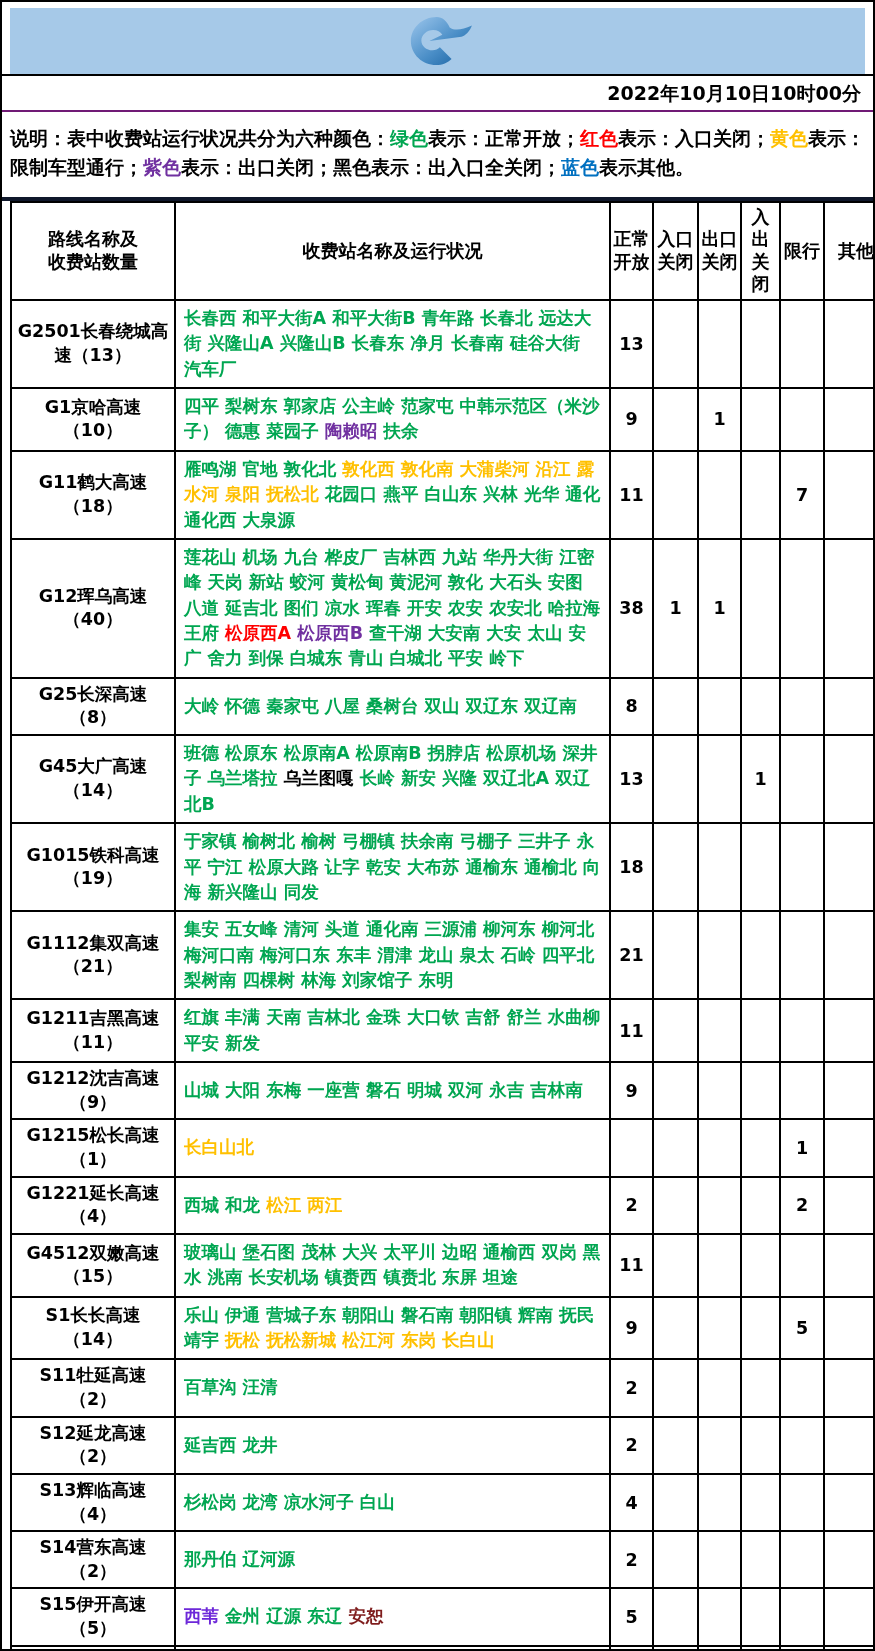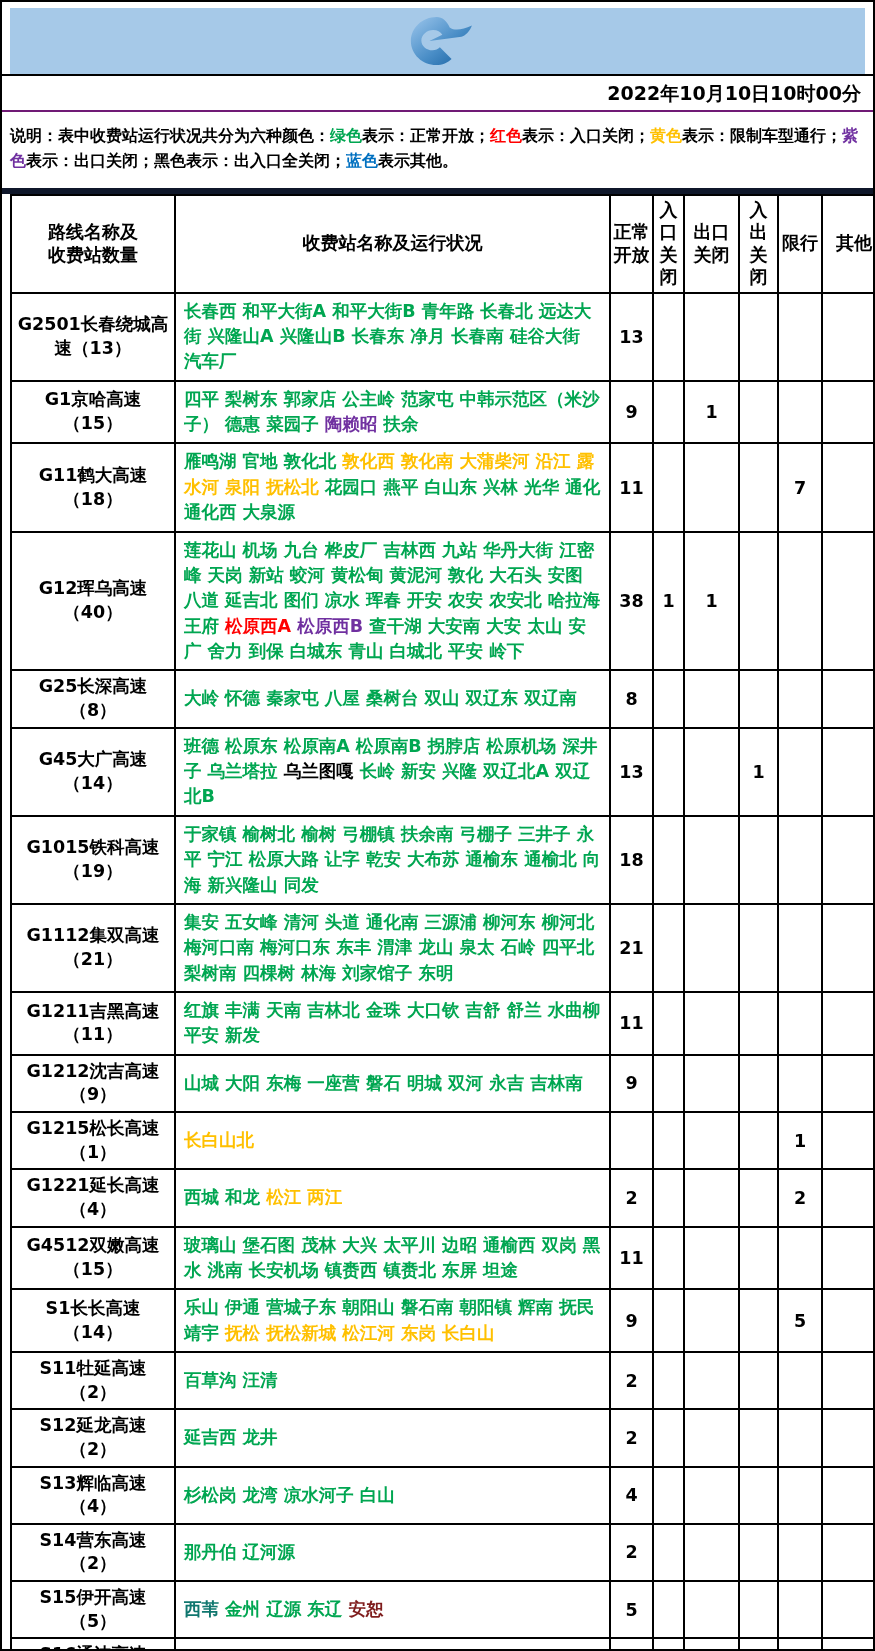--- a/index.html
+++ b/index.html
@@ -13,22 +13,22 @@
     display:flex; align-items:center; justify-content:center; gap:20px;
   }
   .logo svg { width:74px; height:56px; display:block; }
   .page-title { font-size:30px; letter-spacing:1px; }
   .rule { border-top:2px solid #000; }
   .date-row {
     height:34px; line-height:34px; text-align:right; padding-right:12px;
     font-size:19px; border-bottom:2px solid #701a75;
   }
   .legend {
-    padding:12px 8px 14px 8px; font-size:16px; line-height:1.55;
-    border-bottom:6px solid #0f172a;
+    padding:12px 8px 14px 8px; font-size:19px; line-height:1.55;
+    border-bottom:4px solid #0f172a;
   }
   table.main {
     border-collapse:collapse; margin:0 8px; table-layout:fixed; width:859px;
   }
   table.main th, table.main td { border:2px solid #000; box-sizing:border-box; }
   table.main th { font-size:18px; text-align:center; padding:3px 1px; line-height:1.25; }
   td.route { text-align:center; font-size:17.5px; padding:4px 4px; line-height:1.35; }
   td.stations { text-align:left; font-size:17.5px; padding:5px 8px; line-height:1.45; word-break:break-word; }
   td.cnt { text-align:center; font-size:17.5px; padding:4px 2px; }
 </style>
@@ -57,40 +57,40 @@
   <div class="date-row">2022年10月10日10时00分</div>
 
   <div class="legend"><span style="color: rgb(0, 0, 0);">说明：表中收费站运行状况共分为六种颜色：</span><span style="color: rgb(0, 166, 81);">绿色</span><span style="color: rgb(0, 0, 0);">表示：正常开放；</span><span style="color: rgb(255, 0, 0);">红色</span><span style="color: rgb(0, 0, 0);">表示：入口关闭；</span><span style="color: rgb(255, 192, 0);">黄色</span><span style="color: rgb(0, 0, 0);">表示：限制车型通行；</span><span style="color: rgb(112, 48, 160);">紫色</span><span style="color: rgb(0, 0, 0);">表示：出口关闭；黑色表示：出入口全关闭；</span><span style="color: rgb(0, 112, 192);">蓝色</span><span style="color: rgb(0, 0, 0);">表示其他。</span></div>
 
   <table class="main">
     <thead>
       <tr id="head-row">
           <th style="width: 164px;">路线名称及<br>收费站数量</th>
           <th style="width: 435px;">收费站名称及运行状况</th>
           <th style="width: 43px;">正常<br>开放</th>
-          <th style="width: 31px;">入口<br>关闭</th>
-          <th style="width: 55px;">出口<br>关闭</th>
+          <th style="width: 45px;">入口<br>关闭</th>
+          <th style="width: 43px;">出口<br>关闭</th>
           <th style="width: 39px;">入出<br>关闭</th>
           <th style="width: 44px;">限行</th>
           <th style="width: 64px;">其他</th>
         </tr>
     </thead>
     <tbody id="tbody">
         <tr>
           <td class="route">G2501长春绕城高速（13）</td>
           <td class="stations"><span style="color: rgb(0, 166, 81);">长春西</span> <span style="color: rgb(0, 166, 81);">和平大街A</span> <span style="color: rgb(0, 166, 81);">和平大街B</span> <span style="color: rgb(0, 166, 81);">青年路</span> <span style="color: rgb(0, 166, 81);">长春北</span> <span style="color: rgb(0, 166, 81);">远达大街</span> <span style="color: rgb(0, 166, 81);">兴隆山A</span> <span style="color: rgb(0, 166, 81);">兴隆山B</span> <span style="color: rgb(0, 166, 81);">长春东</span> <span style="color: rgb(0, 166, 81);">净月</span> <span style="color: rgb(0, 166, 81);">长春南</span> <span style="color: rgb(0, 166, 81);">硅谷大街</span> <span style="color: rgb(0, 166, 81);">汽车厂</span></td>
           <td class="cnt">13</td>
           <td class="cnt"></td>
           <td class="cnt"></td>
           <td class="cnt"></td>
           <td class="cnt"></td>
           <td class="cnt"></td>
         </tr>
         <tr>
-          <td class="route">G1京哈高速（15）</td>
+          <td class="route">G1京哈高速（10）</td>
           <td class="stations"><span style="color: rgb(0, 166, 81);">四平</span> <span style="color: rgb(0, 166, 81);">梨树东</span> <span style="color: rgb(0, 166, 81);">郭家店</span> <span style="color: rgb(0, 166, 81);">公主岭</span> <span style="color: rgb(0, 166, 81);">范家屯</span> <span style="color: rgb(0, 166, 81);">中韩示范区（米沙子）</span> <span style="color: rgb(0, 166, 81);">德惠</span> <span style="color: rgb(0, 166, 81);">菜园子</span> <span style="color: rgb(112, 48, 160);">陶赖昭</span> <span style="color: rgb(0, 166, 81);">扶余</span></td>
           <td class="cnt">9</td>
           <td class="cnt"></td>
           <td class="cnt">1</td>
           <td class="cnt"></td>
           <td class="cnt"></td>
           <td class="cnt"></td>
         </tr>
         <tr>
           <td class="route">G11鹤大高速（18）</td>
@@ -247,21 +247,21 @@
           <td class="stations"><span style="color: rgb(0, 166, 81);">那丹伯</span> <span style="color: rgb(0, 166, 81);">辽河源</span></td>
           <td class="cnt">2</td>
           <td class="cnt"></td>
           <td class="cnt"></td>
           <td class="cnt"></td>
           <td class="cnt"></td>
           <td class="cnt"></td>
         </tr>
         <tr>
           <td class="route">S15伊开高速（5）</td>
-          <td class="stations"><span style="color: #0f766e;">西苇</span> <span style="color: rgb(0, 166, 81);">金州</span> <span style="color: rgb(0, 166, 81);">辽源</span> <span style="color: rgb(0, 166, 81);">东辽</span> <span style="color: #7f1d1d;">安恕</span></td>
+          <td class="stations"><span style="color: #6d28d9;">西苇</span> <span style="color: rgb(0, 166, 81);">金州</span> <span style="color: rgb(0, 166, 81);">辽源</span> <span style="color: rgb(0, 166, 81);">东辽</span> <span style="color: #7f1d1d;">安恕</span></td>
           <td class="cnt">5</td>
           <td class="cnt"></td>
           <td class="cnt"></td>
           <td class="cnt"></td>
           <td class="cnt"></td>
           <td class="cnt"></td>
         </tr>
         <tr>
           <td class="route">S16通沈高速（1）</td>
           <td class="stations"></td>

